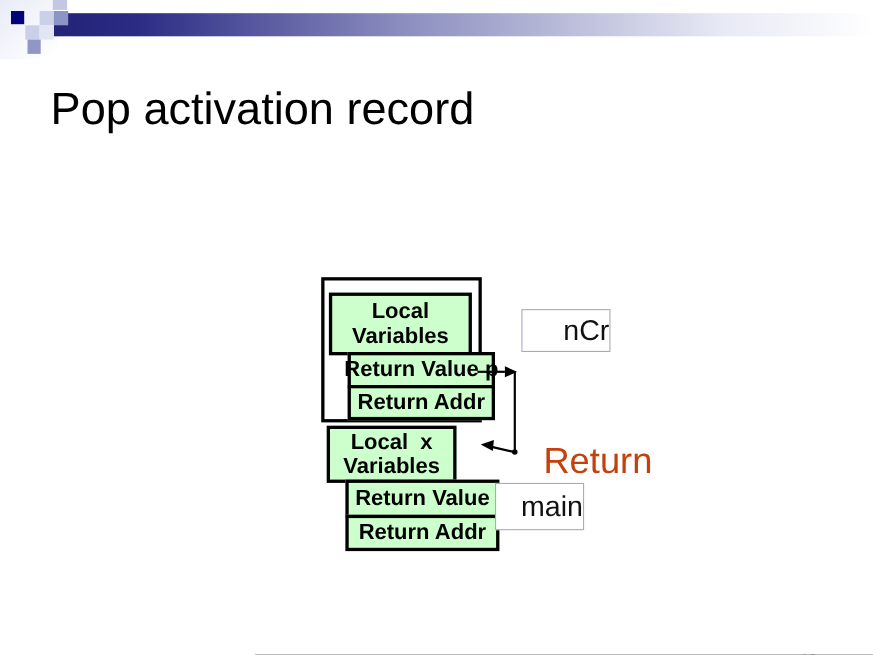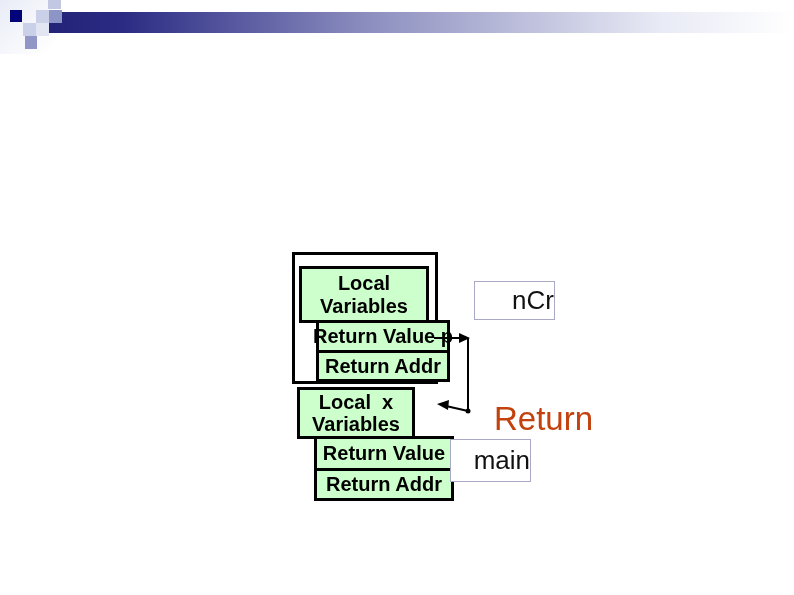--- a/index.html
+++ b/index.html
@@ -102,20 +102,21 @@
   <div class="top-wash"></div>
   <div class="banner-bar"></div>
   <div class="deco-sq sq-a"></div>
   <div class="deco-sq sq-b"></div>
   <div class="deco-sq sq-c"></div>
   <div class="deco-sq sq-d"></div>
   <div class="deco-sq sq-e"></div>
   <div class="deco-sq sq-f"></div>
   <div class="deco-sq sq-g"></div>
 
+  <div class="slide-title">Pop activation record</div>
 
   <div class="record-outer"></div>
   <div class="record-cell c-lv">Local
 Variables</div>
   <div class="record-cell c-rvp cell-nowrap">Return Value p</div>
   <div class="record-cell c-ra1 cell-nowrap">Return Addr</div>
 
   <div class="record-cell c-lx">Local  x
 Variables</div>
   <div class="record-cell c-rv2 cell-nowrap">Return Value</div>

